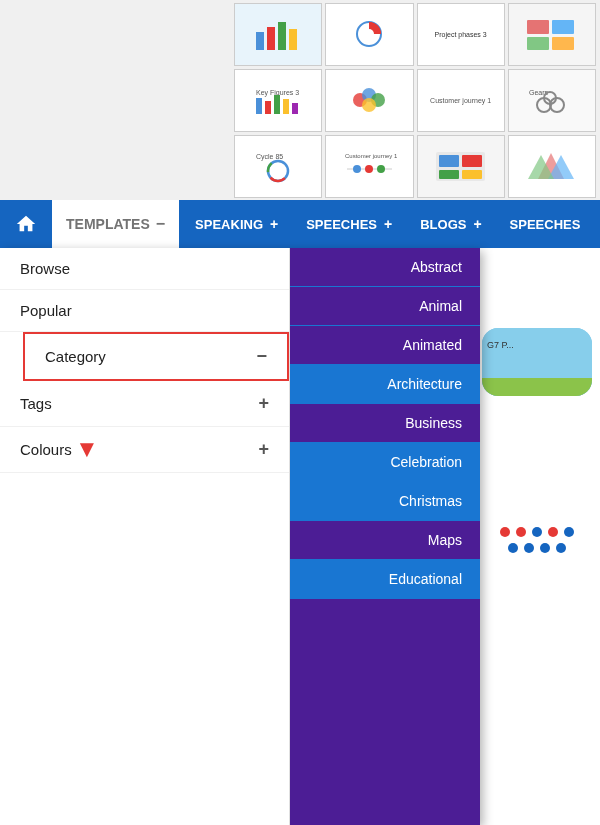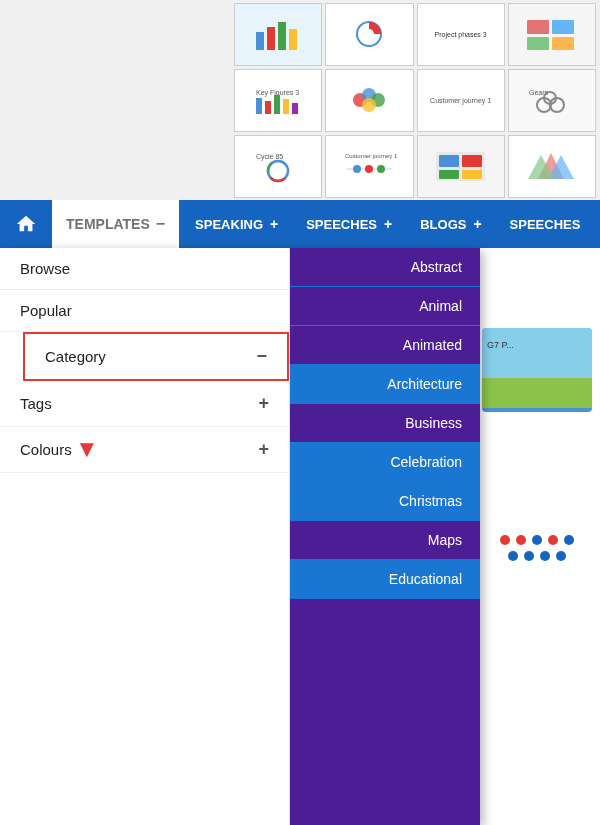--- a/index.html
+++ b/index.html
@@ -180,23 +180,23 @@
     }
     .card-label {
       font-size: 13px;
       font-weight: bold;
       color: #222;
       margin-top: 6px;
       padding: 0 2px;
     }
     .right-card {
       width: 110px;
-      height: 84px;
+      height: 68px;
       background: #e8e8e8;
-      border-radius: 4px;
+      border-radius: 16px;
       margin-bottom: 10px;
       overflow: hidden;
     }
     .right-card.blue-sky {
       background: linear-gradient(to bottom, #87ceeb, #4a90d9);
     }
     .right-card.dots {
       background: white;
       display: flex;
       flex-wrap: wrap;

